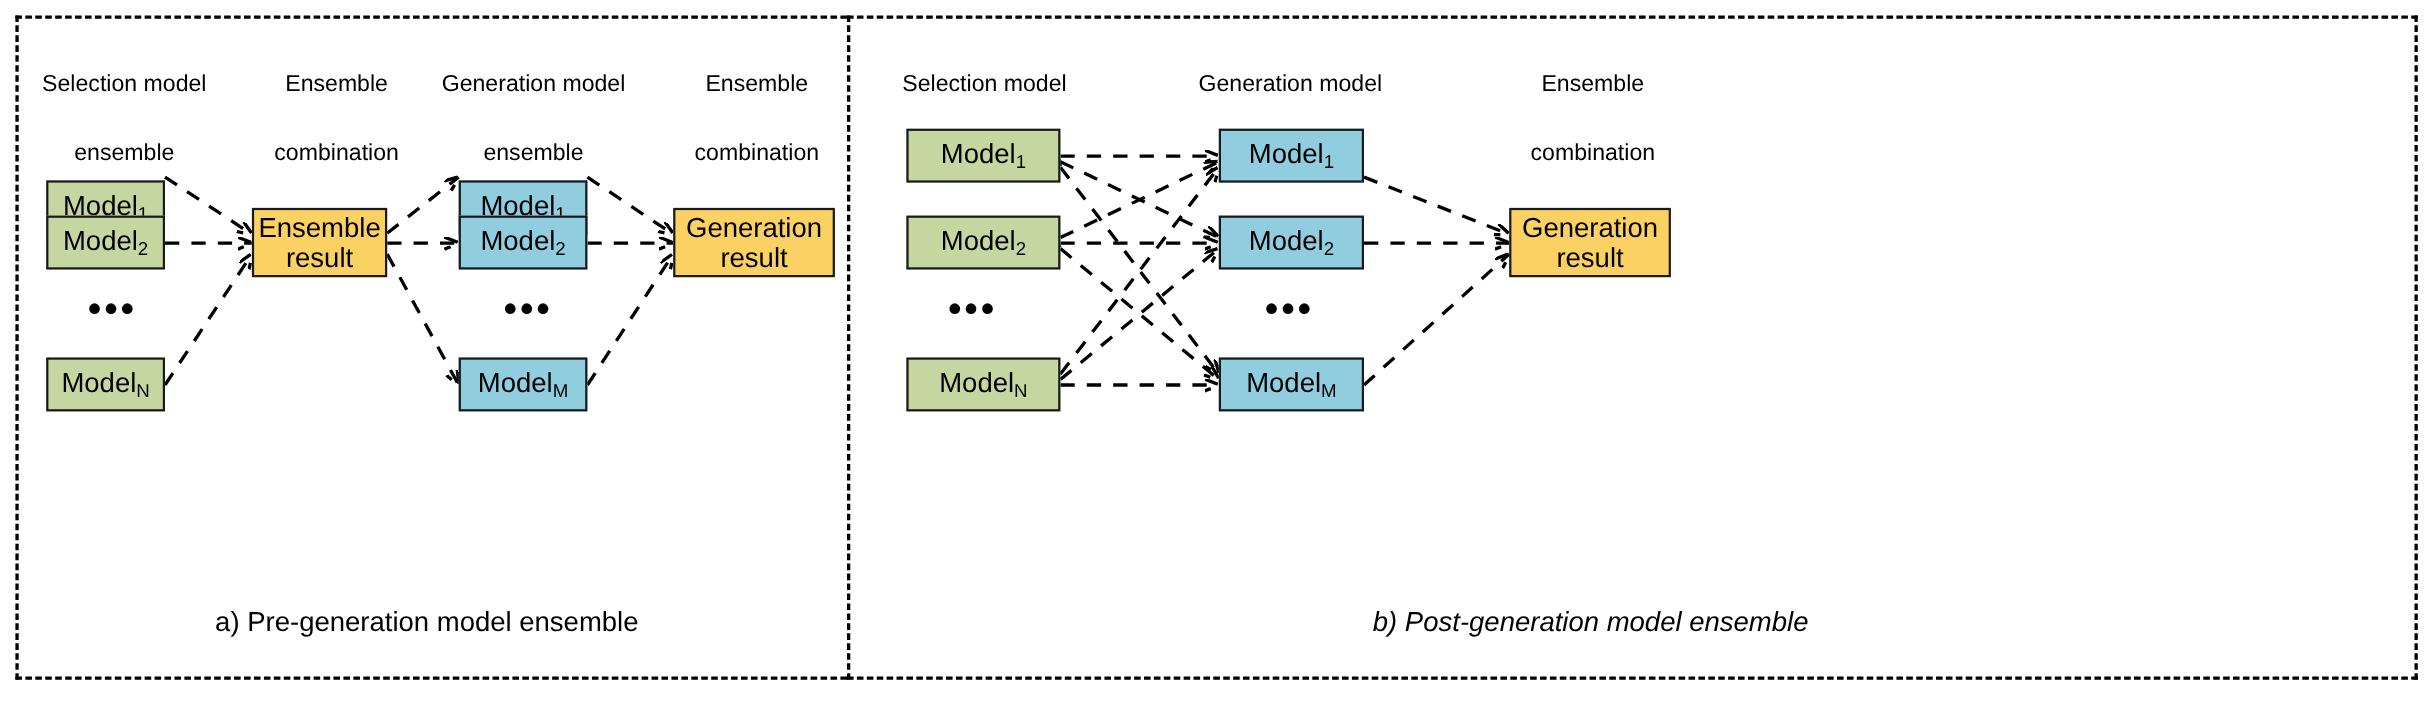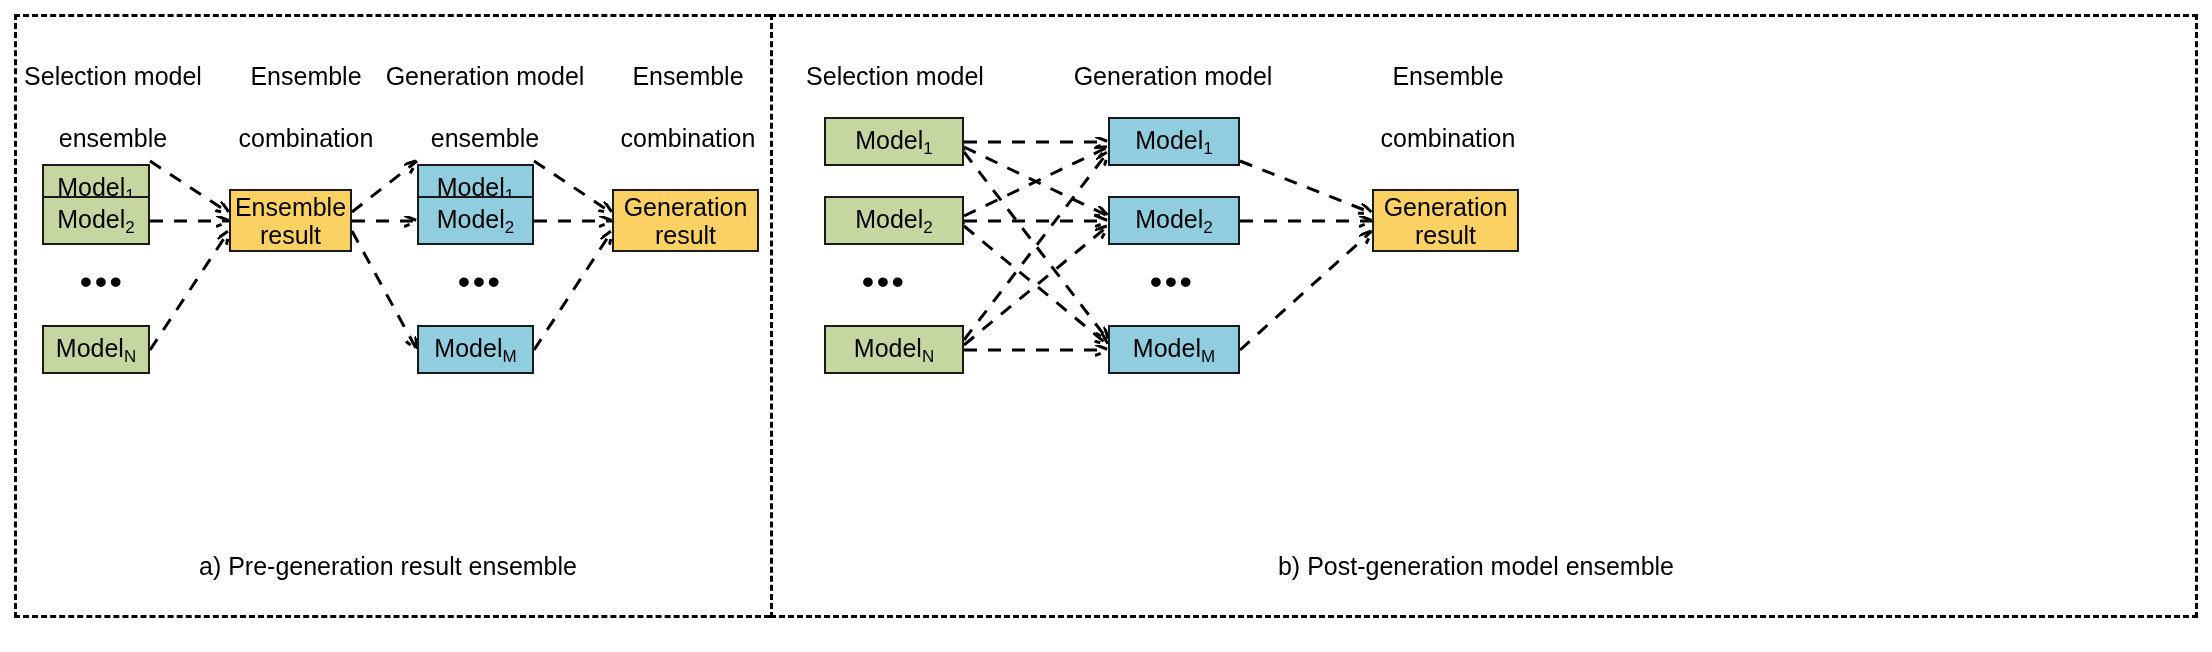--- a/index.html
+++ b/index.html
@@ -31,21 +31,21 @@
   }
   #panel-b {
     left: 770px;
     width: 1428px;
     border: 3px dashed #000;
     border-left: 3px dashed #000;
   }
   .col-head {
     position: absolute;
     text-align: center;
-    font-size: 25px;
+    font-size: 21px;
     line-height: 31px;
     color: #000;
     white-space: pre-line;
     font-family: "Liberation Sans", sans-serif;
   }
   .node {
     position: absolute;
     box-sizing: border-box;
     border: 2.5px solid #1a1a1a;
     display: flex;
@@ -208,21 +208,21 @@
 
   <div class="node blue" style="left:417px; top:325px; width:117px; height:49px;">
     <span><span>Model</span><sub>M</sub></span>
   </div>
 
   <div class="node amber" style="left:612px; top:189px; width:147px; height:63px; flex-direction:column;">
     <span>Generation</span>
     <span>result</span>
   </div>
 
-  <div class="caption" style="left:18px; top:552px; width:740px;">a) Pre-generation result ensemble</div>
+  <div class="caption" style="left:18px; top:552px; width:740px;">a) Pre-generation model ensemble</div>
 
   <div class="col-head" style="left:800px; top:30px; width:190px;">
     <div>Selection model</div>
     <div>ensemble</div>
   </div>
 
   <div class="col-head" style="left:1070px; top:30px; width:206px;">
     <div>Generation model</div>
     <div>ensemble</div>
   </div>
@@ -258,15 +258,15 @@
 
   <div class="node blue" style="left:1108px; top:325px; width:132px; height:49px;">
     <span><span>Model</span><sub>M</sub></span>
   </div>
 
   <div class="node amber" style="left:1372px; top:189px; width:147px; height:63px; flex-direction:column;">
     <span>Generation</span>
     <span>result</span>
   </div>
 
-  <div class="caption" style="left:776px; top:552px; width:1400px;">b) Post-generation model ensemble</div>
+  <div class="caption" style="left:746px; top:552px; width:1400px;font-style:italic;">b) Post-generation model ensemble</div>
 
 </div>
 
 </body></html>

